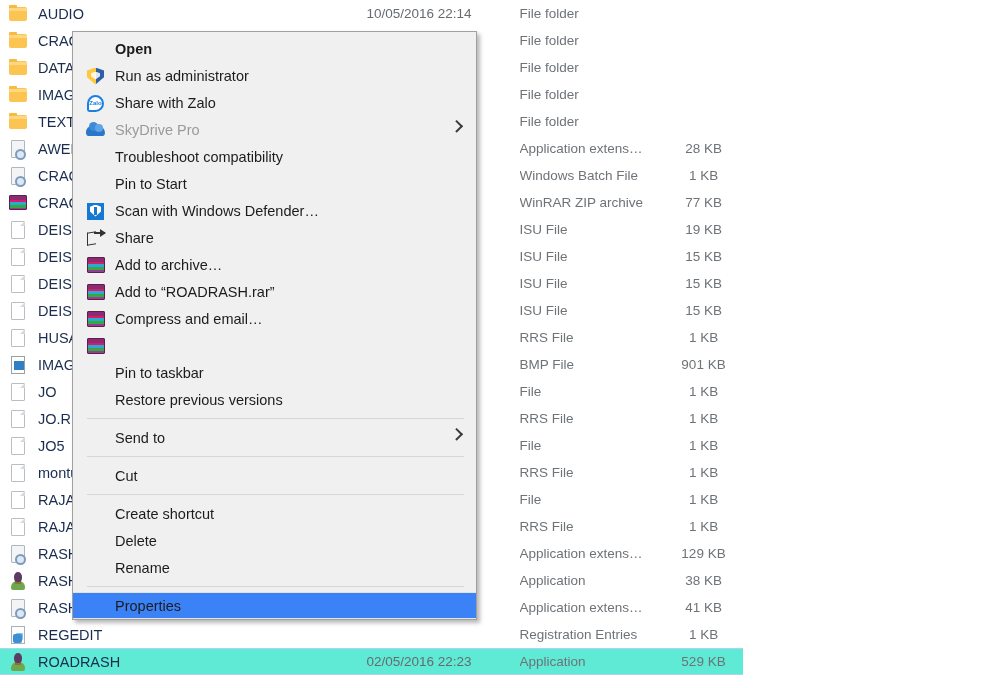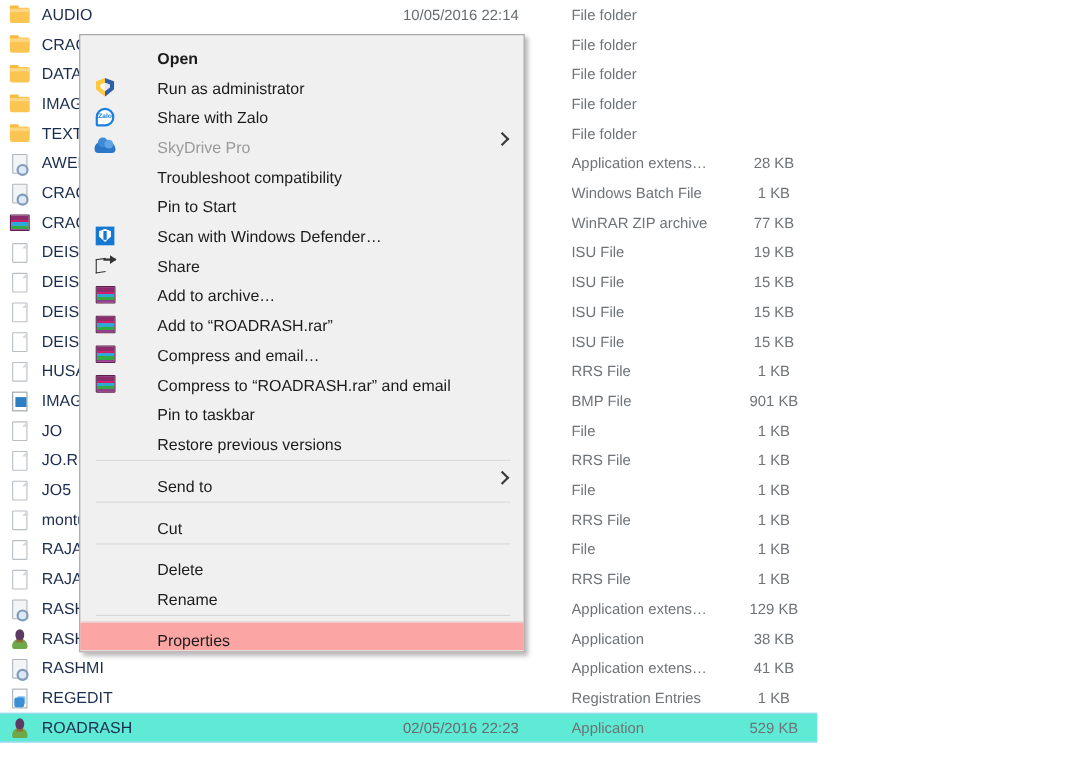--- a/index.html
+++ b/index.html
@@ -196,41 +196,40 @@
     border: 1px solid #a0a0a0;
     box-shadow: 3px 3px 4px rgba(0,0,0,0.28);
     padding: 3px 0 0 0;
     z-index: 20;
   }
 
   .mi {
     position: relative;
     height: 27px;
     display: flex;
-    align-items: flex-end;
+    align-items: center;
     padding-left: 0;
     cursor: default;
-    gap: 28px;
   }
   .mi-icon {
     width: 26px; height: 20px;
     margin-left: 11px;
     flex: 0 0 26px;
     position: relative;
   }
   .mi-label {
     margin-left: 5px;
     font-size: 14.5px;
     color: #1c1c1c;
     white-space: nowrap;
   }
   .mi.bold .mi-label { font-weight: bold; }
   .mi.disabled .mi-label { color: #9a9a9a; }
   .mi.highlight {
-    background: #fca5a5;
+    background: #3b82f6;
     border-top: 1px solid #e3e3e3;
     border-bottom: 1px solid #e3e3e3;
   }
   .mi-arrow {
     position: absolute;
     right: 18px; top: 50%;
     transform: translateY(-50%);
     width: 9px; height: 9px;
     border-right: 2px solid #3a3a3a;
     border-top: 2px solid #3a3a3a;
@@ -653,21 +652,20 @@
       <div class="mi">
         <span class="mi-icon">
           <span class="mic-rar"></span>
         </span>
         <span class="mi-label">Compress and email…</span>
       </div>
       <div class="mi">
         <span class="mi-icon">
           <span class="mic-rar"></span>
         </span>
-        <span class="mi-label">Compress to “ROADRASH.rar” and email</span>
       </div>
       <div class="mi">
         <span class="mi-icon"></span>
         <span class="mi-label">Pin to taskbar</span>
       </div>
       <div class="mi">
         <span class="mi-icon"></span>
         <span class="mi-label">Restore previous versions</span>
       </div>
       <div class="msep"></div>
@@ -677,20 +675,24 @@
         <span class="mi-arrow"></span>
       </div>
       <div class="msep"></div>
       <div class="mi">
         <span class="mi-icon"></span>
         <span class="mi-label">Cut</span>
       </div>
       <div class="msep"></div>
       <div class="mi">
         <span class="mi-icon"></span>
+        <span class="mi-label">Create shortcut</span>
+      </div>
+      <div class="mi">
+        <span class="mi-icon"></span>
         <span class="mi-label">Delete</span>
       </div>
       <div class="mi">
         <span class="mi-icon"></span>
         <span class="mi-label">Rename</span>
       </div>
       <div class="msep"></div>
       <div class="mi highlight">
         <span class="mi-icon"></span>
         <span class="mi-label">Properties</span>

